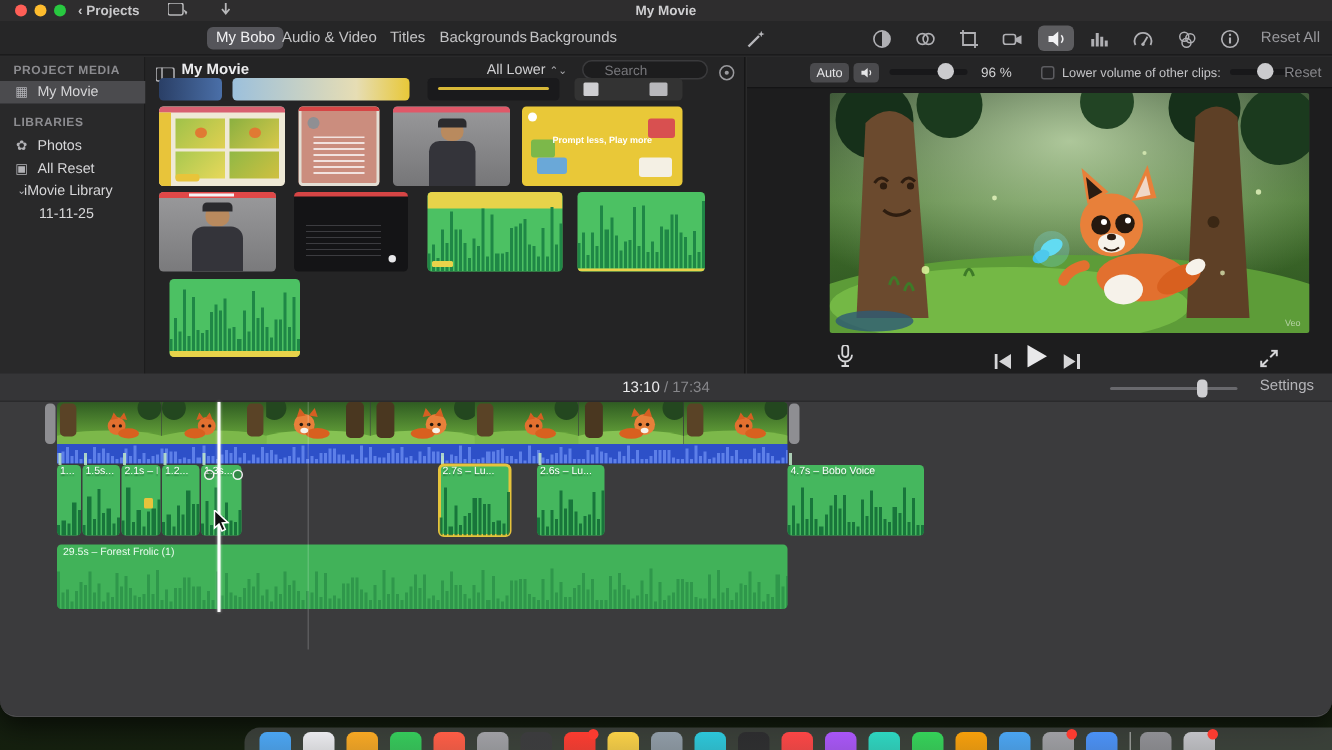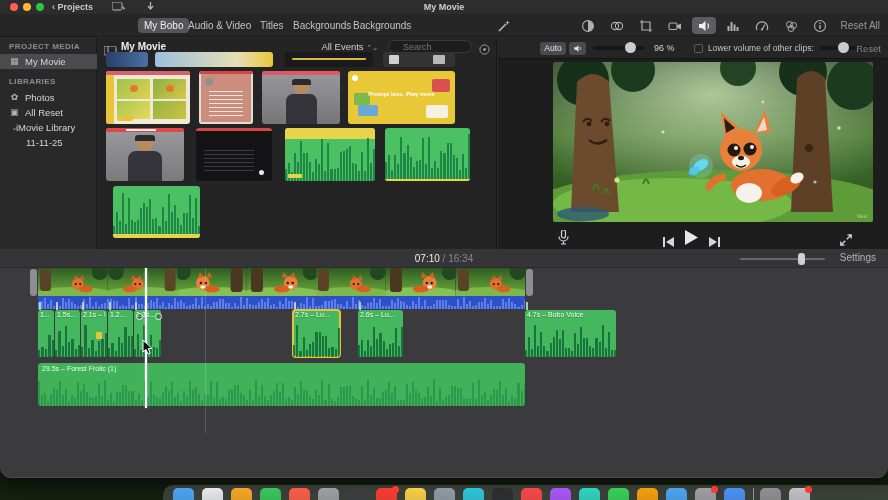--- a/index.html
+++ b/index.html
@@ -219,21 +219,21 @@
 
   <div id="browser">
     <div id="bheader">
       <span style="position:absolute;left:7px;top:4px">
         <svg width="13" height="10" viewBox="0 0 13 10">
               <rect x="0" y="0" width="12" height="9" rx="1.5" fill="none" stroke="#b5b5b9"></rect>
               <line x1="4" y1="0" x2="4" y2="9" stroke="#b5b5b9"></line>
             </svg>
       </span>
       <span class="btitle">My Movie</span>
-      <span id="filter"><span>All Events</span> <span class="ch">⌃⌄</span></span>
+      <span id="filter"><span>All Lower</span> <span class="ch">⌃⌄</span></span>
       <svg style="position:absolute;right:99px;top:5px" width="8" height="8" viewBox="0 0 8 8">
             <circle cx="3.2" cy="3.2" r="2.4" fill="none" stroke="#85858a"></circle>
             <line x1="5" y1="5" x2="7.3" y2="7.3" stroke="#85858a"></line>
           </svg>
       <input id="search" type="text" placeholder="Search" style="">
       <span style="position:absolute;right:6px;top:3px">
         <svg width="11" height="11" viewBox="0 0 11 11">
               <circle cx="5.5" cy="5.5" r="4.6" fill="none" stroke="#9a9a9e"></circle>
               <circle cx="5.5" cy="5.5" r="1.4" fill="#9a9a9e"></circle>
             </svg>
@@ -507,23 +507,23 @@
       <span class="tbtn" style="left:342px;top:8px">
         <svg width="12" height="12" viewBox="0 0 12 12">
               <path d="M7.5 0.8 L11.2 0.8 L11.2 4.5 M11.2 0.8 L6.8 5.2 M4.5 11.2 L0.8 11.2 L0.8 7.5 M0.8 11.2 L5.2 6.8" stroke="#d6d6d8" stroke-width="1.3" fill="none"></path>
             </svg>
       </span>
     </div>
   </div>
 
   <div id="tltoolbar">
     <div id="timecode">
-      <span class="cur">07:10</span>
+      <span class="cur">13:10</span>
       <span>/</span>
-      <span>16:34</span>
+      <span>17:34</span>
     </div>
     <span id="zoomslider">
           <span class="knob"></span>
         </span>
     <span id="settings-lbl">Settings</span>
   </div>
 
   <div id="timeline">
     <span class="fcap" style="left:30px"></span>
     <span class="fcap" style="left:526px"></span>

